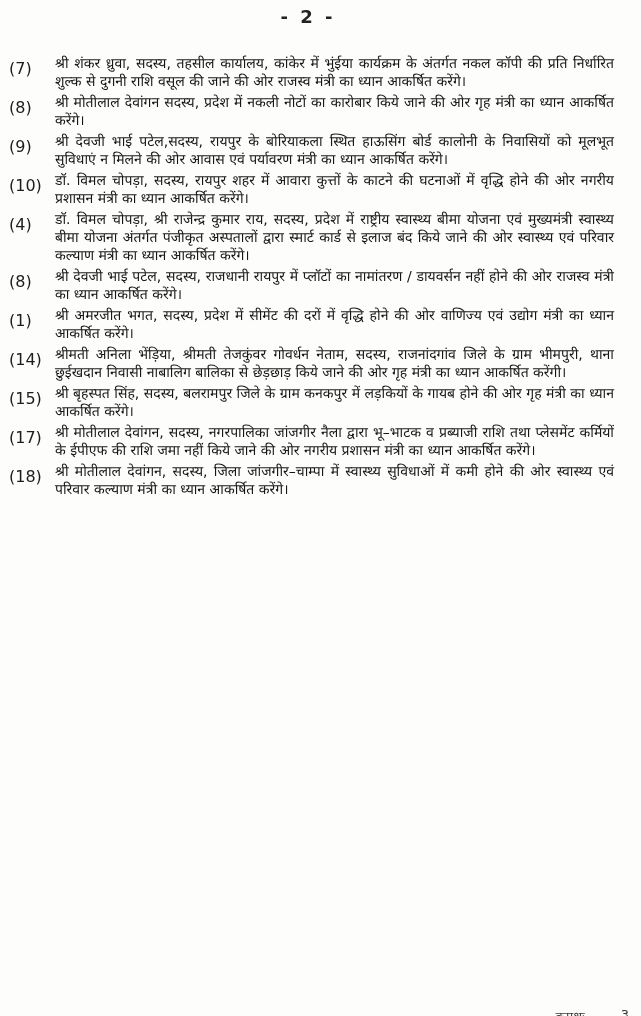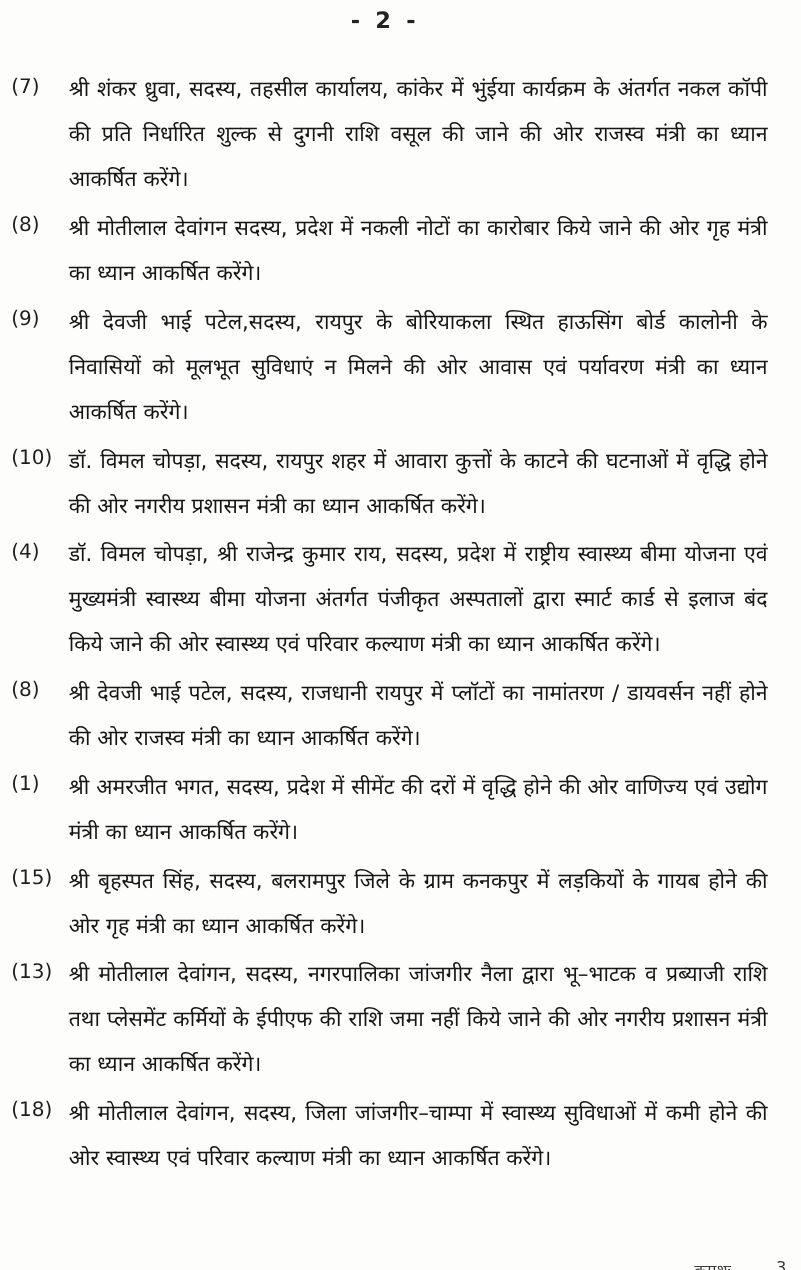--- a/index.html
+++ b/index.html
@@ -43,22 +43,22 @@
     flex: 0 0 46px;
     padding-left: 9px;
     font-size: 16px;
     line-height: 30px;
     color: #1d1d1d;
     white-space: nowrap;
   }
   .item-text {
     flex: 1;
     padding-right: 27px;
-    font-size: 17px;
-    line-height: 36px;
+    font-size: 14px;
+    line-height: 18px;
     text-align: justify;
     color: #161616;
   }
   .footer {
     position: absolute;
     bottom: -9px;            
     right: 12px;
     display: flex;
     gap: 36px;
     font-size: 13px;
@@ -101,29 +101,33 @@
   <div class="item">
     <span class="item-num">(8)</span>
     <span class="item-text">श्री देवजी भाई पटेल, सदस्य, राजधानी रायपुर में प्लॉटों का नामांतरण / डायवर्सन नहीं होने की ओर राजस्व मंत्री का ध्यान आकर्षित करेंगे।</span>
   </div>
 
   <div class="item">
     <span class="item-num">(1)</span>
     <span class="item-text">श्री अमरजीत भगत, सदस्य,  प्रदेश में सीमेंट की दरों में वृद्धि होने की ओर वाणिज्य एवं उद्योग मंत्री का ध्यान आकर्षित करेंगे।</span>
   </div>
 
+  <div class="item">
+    <span class="item-num">(14)</span>
+    <span class="item-text">श्रीमती अनिला भेंड़िया, श्रीमती तेजकुंवर गोवर्धन नेताम, सदस्य, राजनांदगांव जिले के ग्राम भीमपुरी, थाना छुईखदान निवासी नाबालिग बालिका से छेड़छाड़ किये जाने की ओर गृह मंत्री का ध्यान आकर्षित करेंगी।</span>
+  </div>
 
   <div class="item">
     <span class="item-num">(15)</span>
     <span class="item-text">श्री बृहस्पत सिंह, सदस्य, बलरामपुर जिले के ग्राम कनकपुर में लड़कियों के गायब होने की ओर गृह मंत्री का ध्यान आकर्षित करेंगे।</span>
   </div>
 
 
   <div class="item">
-    <span class="item-num">(13)</span>
+    <span class="item-num">(17)</span>
     <span class="item-text">श्री मोतीलाल देवांगन, सदस्य, नगरपालिका जांजगीर नैला द्वारा भू–भाटक व प्रब्याजी राशि तथा प्लेसमेंट कर्मियों के ईपीएफ की राशि जमा नहीं किये जाने की ओर नगरीय प्रशासन मंत्री का ध्यान आकर्षित करेंगे।</span>
   </div>
 
   <div class="item">
     <span class="item-num">(18)</span>
     <span class="item-text">श्री मोतीलाल देवांगन, सदस्य, जिला जांजगीर–चाम्पा में स्वास्थ्य सुविधाओं में कमी होने की ओर स्वास्थ्य एवं परिवार कल्याण मंत्री का ध्यान आकर्षित करेंगे।</span>
   </div>
 </div>
 
   <div class="footer">

